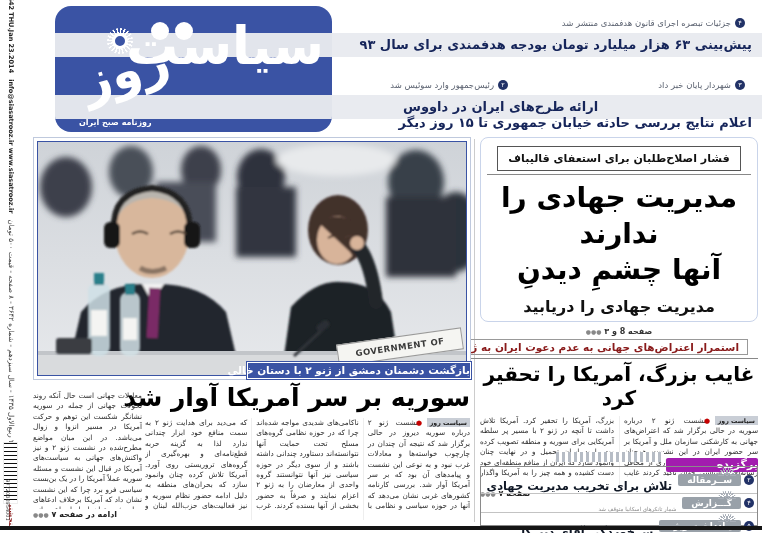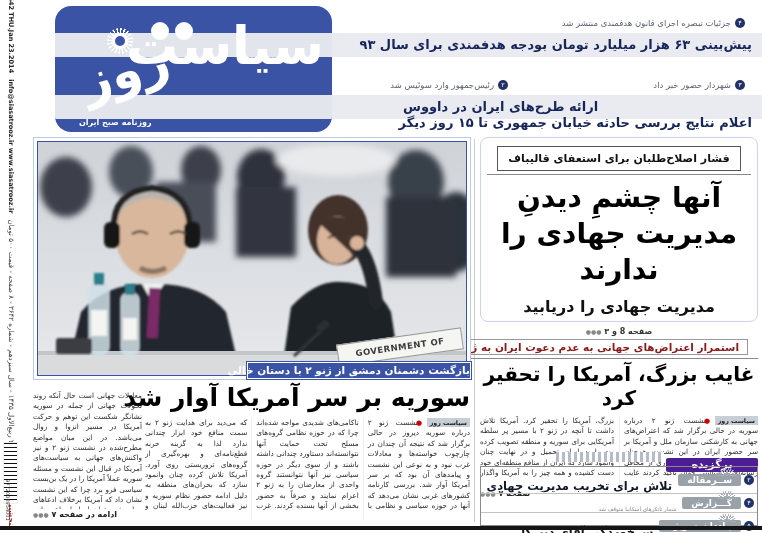--- a/index.html
+++ b/index.html
@@ -70,22 +70,22 @@
   #geneva-body { columns:2; column-gap:10px; column-rule:1px solid #eee; height:72px; text-indent:52px; }
   .tag-chip { position:absolute; top:0; right:0; background:#c9ced6; color:#1c1c1c;
               font-size:6.3px; font-weight:bold; padding:0 3px; line-height:9px; }
   .tag-dot { position:absolute; top:1px; right:48px; color:#c40000; font-size:7px; line-height:8px; }
   .tail { text-align:left; font-size:8px; font-weight:bold; color:#222; margin-top:1px; }
   .tail .dots { color:#888; font-size:6px; }
 
   
   #sidebar { position:absolute; left:480px; top:450px; width:278px; }
   #sb-head { position:absolute; top:0; left:0; width:278px; height:14px; display:flex; direction:rtl; align-items:center; }
-  #sb-title { background:#4c1d95; color:#fff; font-size:11px; font-weight:bold; width:92px; height:14px;
-              line-height:14px; text-align:center; border-radius:2px;margin-top:16px; }
+  #sb-title { background:#a21caf; color:#fff; font-size:11px; font-weight:bold; width:92px; height:14px;
+              line-height:14px; border-radius:2px;margin-top:16px; }
   #sb-stripes { width:108px; height:10px; margin-right:2px;
                 background:repeating-linear-gradient(90deg,#b6bcc5 0 3px,#fff 3px 6px); }
   #sb-box { position:absolute; top:16px; left:0; width:278px; height:60px; border:1px solid #8a8a8a;
             display:flex; flex-direction:column; }
   .sb-row { flex:1; display:flex; direction:rtl; align-items:center; padding:0 3px; position:relative; }
   .sb-row + .sb-row { border-top:1px solid #c3c3c3; }
   .sb-labelwrap { position:relative; display:flex; align-items:center; gap:3px; margin-left:6px; }
   .sb-sun { position:absolute; top:-6px; right:18px; width:18px; height:8px;
             border-radius:9px 9px 0 0;
             background:repeating-conic-gradient(from -90deg at 50% 100%, #a9afb8 0 9deg, transparent 9deg 19deg); }
@@ -139,21 +139,21 @@
     <span class="band-headline" style="right:10px;margin-top:16px;">اعلام نتایج بررسی حادثه خیابان جمهوری تا ۱۵ روز دیگر</span>
     <span class="band-headline" style="left:345px; right:auto;">ارائه طرح‌های ایران در داووس</span>
   </div>
 
   <div class="kicker-top" style="right:17px; top:18px;">
     <span class="badge">۴</span>
     <span>جزئیات تبصره اجرای قانون هدفمندی منتشر شد</span>
   </div>
   <div class="kicker-top" style="right:17px; top:80px;">
     <span class="badge">۳</span>
-    <span>شهردار حضور خبر داد</span>
+    <span>شهردار پایان خبر داد</span>
   </div>
   <div class="kicker-top" style="right:254px; top:80px;">
     <span class="badge">۲</span>
     <span>رئیس‌جمهور وارد سوئیس شد</span>
   </div>
 
   <div id="logo-box">
     <div class="stripes"></div>
     <div id="logo-sun"></div>
     <div class="logo-dot" style="left:96px; top:16px; width:18px; height:18px;"></div>
@@ -163,22 +163,22 @@
     <div id="logo-tagline">روزنامه صبح ایران</div>
   </div>
 
   <div id="vdivider"></div>
 
   <div id="lead-block">
     <div class="kicker-box-wrap">
       <span class="kicker-box">فشار اصلاح‌طلبان برای استعفای قالیباف</span>
     </div>
     <div id="lead-h1">
+      <div>مدیریت جهادی را ندارند</div>
       <div>آنها چشمِ دیدنِ</div>
-      <div>مدیریت جهادی را ندارند</div>
     </div>
     <div id="lead-sub">مدیریت جهادی را دریابید</div>
     <div class="pageref">
       <span>صفحه 8 و ۳</span>
       <span class="dots">●●●</span>
     </div>
   </div>
 
   <div id="geneva-block">
     <div class="kicker-box-wrap">

